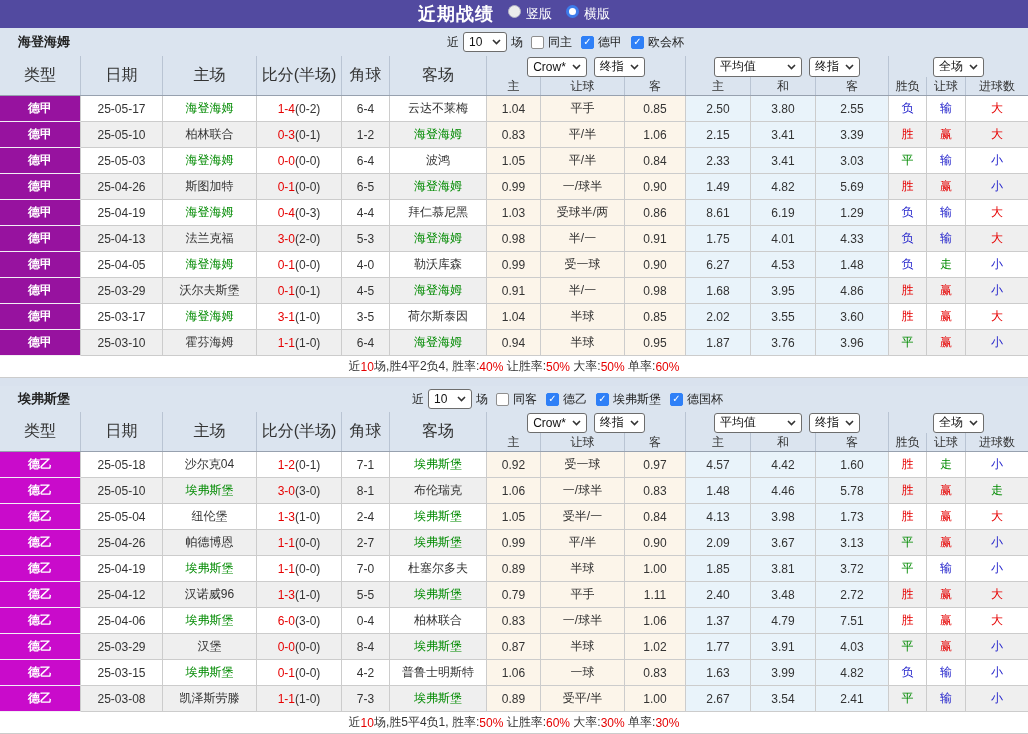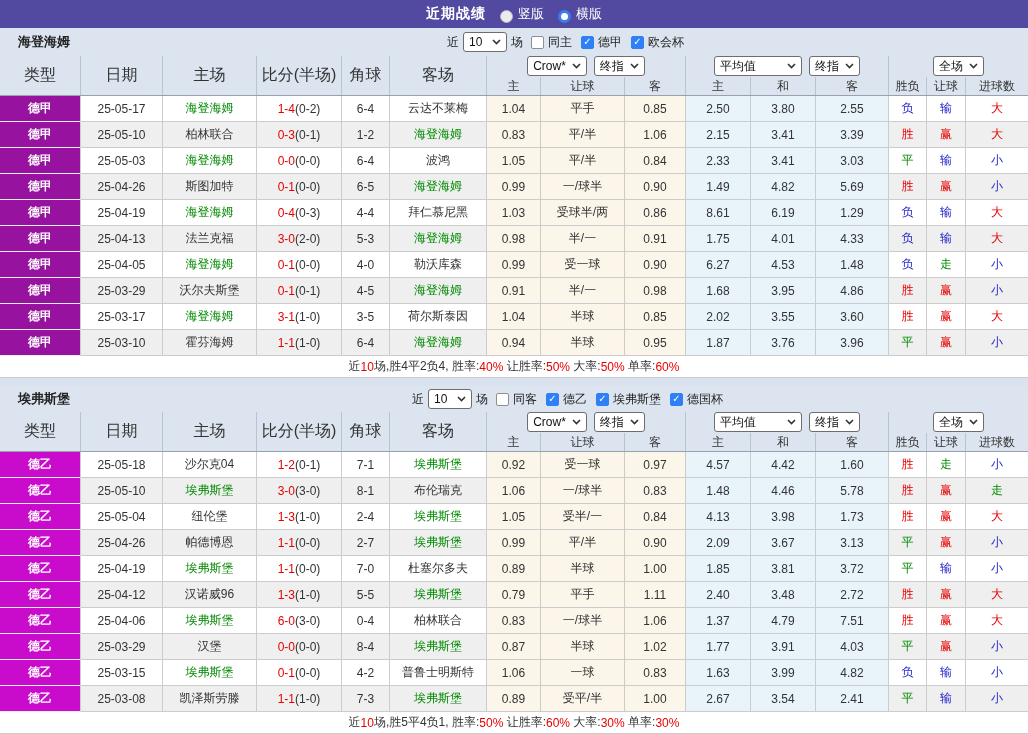--- a/index.html
+++ b/index.html
@@ -2,22 +2,22 @@
 <html><head>
 <meta charset="utf-8">
 <style>
   *{box-sizing:border-box;margin:0;padding:0;}
   html,body{width:1028px;height:734px;overflow:hidden;}
   body{font-family:"Liberation Sans","DejaVu Sans",sans-serif;background:#d9e2ee;}
   .page{width:1028px;height:734px;overflow:hidden;background:#d9e2ee;}
 
   
   .topbar{height:28px;background:#524AA0;display:flex;align-items:center;justify-content:center;gap:14px;}
-  .topbar-title{color:#fff;font-weight:bold;font-size:14px;letter-spacing:1px;}
-  .radio-group{display:flex;align-items:flex-end;gap:5px;cursor:pointer;}
+  .topbar-title{color:#fff;font-weight:bold;font-size:18px;letter-spacing:1px;}
+  .radio-group{display:flex;align-items:flex-start;gap:5px;cursor:pointer;}
   .radio{width:13px;height:13px;border-radius:50%;background:#ececec;border:1px solid #b5b5c5;display:inline-block;}
   .radio.checked{background:#fff;border:3.5px solid #3D7BEA;}
   .radio-label{color:#fff;font-size:13px;}
 
   
   .tblock{background:#14532d;}
   .tblock.t2{margin-top:8px;}
   .title-row{height:28px;background:#dbe4ef;display:flex;align-items:center;position:relative;}
   .t2 .title-row{height:26px;}
   .team-name{font-size:13px;font-weight:bold;color:#222;padding-left:18px;}
@@ -30,21 +30,21 @@
 
   .select{display:inline-flex;align-items:center;justify-content:space-between;gap:6px;background:#fff;border:1px solid #6d6d6d;border-radius:3px;height:20px;padding:0 5px;font-size:12px;color:#111;cursor:pointer;white-space:nowrap;}
   .select .chev{flex:0 0 auto;}
   .select.count{min-width:44px;}
   .select.wide{min-width:88px;font-family:Liberation Mono, monospace;}
 
   
   :root{--cols:81px 82px 94px 85px 48px 97px 54px 84px 61px 65px 65px 73px 38px 39px 62px;}
   .thead{display:grid;grid-template-columns:var(--cols);grid-template-rows:21px 18px;background:#dbe4ef;border-bottom:1px solid #97a1af;}
   .th-left{grid-row:1/3;display:flex;align-items:center;justify-content:center;border-right:1px solid #b9c4d3;font-size:16px;color:#333;}
-  .th-group{grid-row:1;display:flex;justify-content:center;gap:7px;border-right:1px solid #b9c4d3;}
+  .th-group{grid-row:1;display:flex;align-items:center;justify-content:center;gap:7px;border-right:1px solid #b9c4d3;}
   .g1{grid-column:7/10;}.g2{grid-column:10/13;}.g3{grid-column:13/16;border-right:none;}
   .th-sub{grid-row:2;display:flex;align-items:center;justify-content:center;font-size:12px;color:#333;border-right:1px solid #b9c4d3;}
   .sc7{grid-column:7}.sc8{grid-column:8}.sc9{grid-column:9}.sc10{grid-column:10}.sc11{grid-column:11}
   .sc12{grid-column:12}.sc13{grid-column:13}.sc14{grid-column:14}.sc15{grid-column:15;border-right:none;}
 
   
   .row{display:grid;grid-template-columns:var(--cols);height:26px;background:#fff;}
   .cell{display:flex;align-items:center;justify-content:center;font-size:12px;color:#333;border-right:1px solid #ccc;border-bottom:1px solid #ccc;overflow:hidden;white-space:nowrap;}
   .cell:last-child{border-right:none;}
   .league{color:#fff;font-weight:bold;border-bottom:1px solid #f2eef5;}

